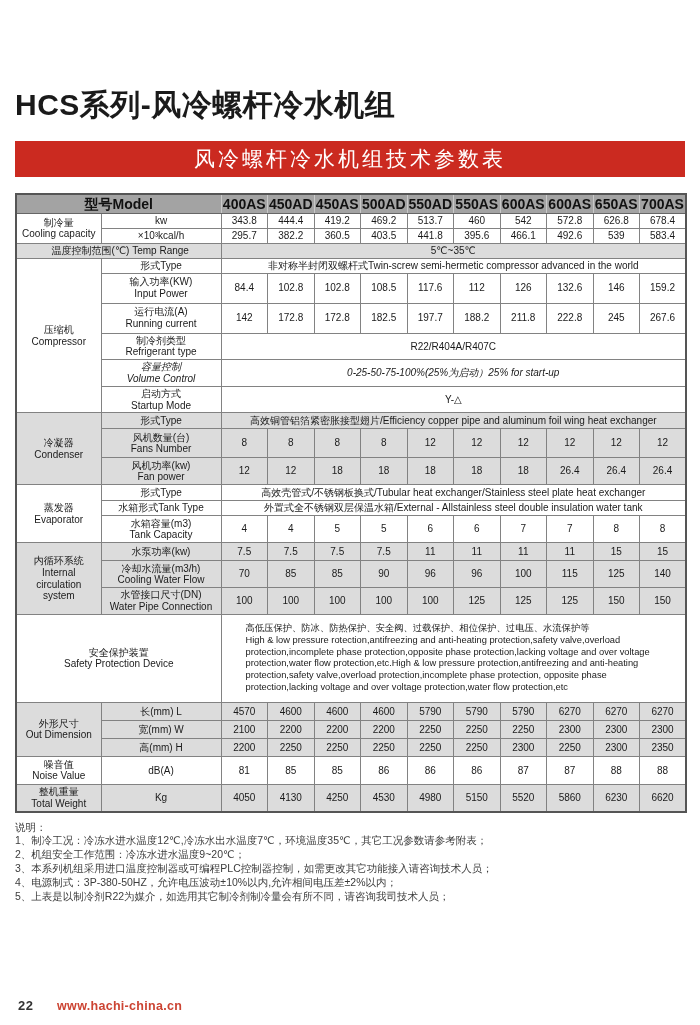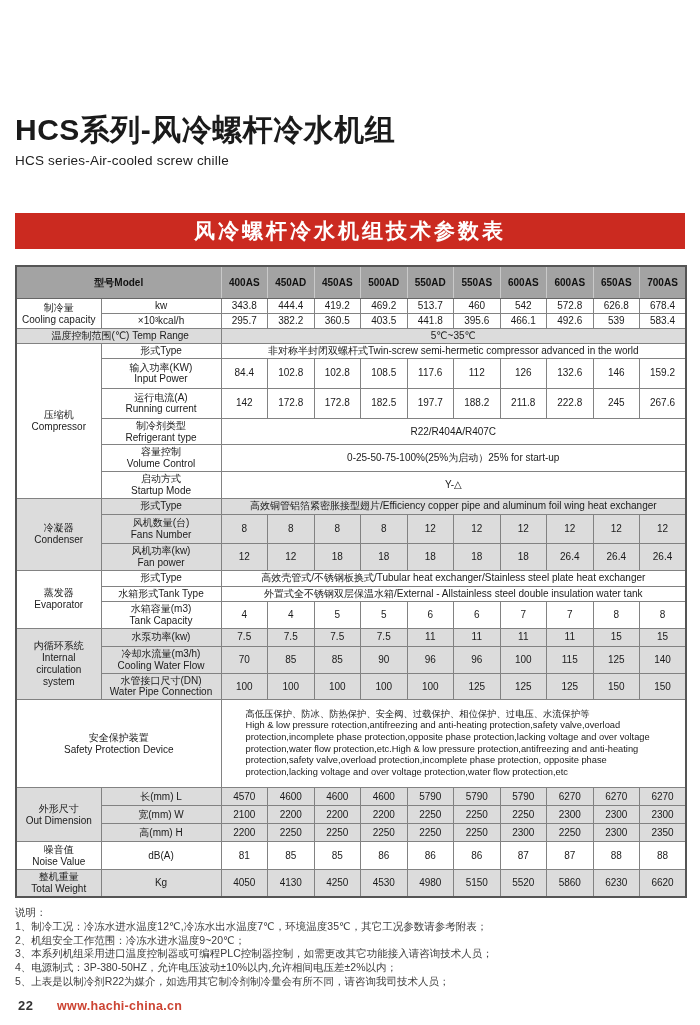--- a/index.html
+++ b/index.html
@@ -3,62 +3,61 @@
 <meta charset="utf-8">
 <style>
   * { margin:0; padding:0; box-sizing:border-box; }
   html,body { background:#fff; }
   .page {
     position:relative; width:700px; height:1025px; background:#ffffff;
     font-family:"Liberation Sans","DejaVu Sans",sans-serif; overflow:hidden;
   }
   .content { padding:0 15px; }
   .title {
-    padding-top:113px; font-size:30px; font-weight:bold; color:#1a1a1a;
+    padding-top:88px; font-size:30px; font-weight:bold; color:#1a1a1a;
     line-height:1.15; letter-spacing:0.5px;
   }
   .subtitle { margin-top:5px; font-size:13.5px; color:#222; letter-spacing:0.2px; }
   .banner {
-    margin-top:45px; height:36px; line-height:36px; text-align:center;
-    color:#ffffff; font-size:21px; font-weight:bold; letter-spacing:3px;
+    margin-top:18px; height:36px; line-height:36px; text-align:center;
+    color:#ffffff; font-size:21px; font-weight:normal; letter-spacing:3px;
   }
   table.spec {
     margin-top:16px; width:670px; table-layout:fixed; border-collapse:collapse;
     font-size:10px; color:#1a1a1a; border:2px solid #555;
   }
   table.spec td {
     border:1px solid #828282; text-align:center; vertical-align:middle;
     padding:1px 2px; line-height:1.18; overflow:hidden; background:#fff;
   }
   tr.shaded td { background:#dcdcdc; }
   tr.header-row td {
-    background:#a3a3a3; font-weight:bold; font-size:10px; color:#111;
+    background:#a3a3a3; font-weight:bold; font-size:14px; color:#111;
     border-color:#c9c9c9; border-top-color:#555; border-bottom-color:#666;
-    height:16px; padding:10px 0;
+    height:16px; padding:1px 0;
   }
   .group-cell, .param-cell { white-space:pre-line; }
   .span-cell.left {
     text-align:left; font-size:9.3px; line-height:1.26; padding:3px 24px;
     white-space:pre-line;
   }
   .left-pad { text-align:center; padding-left:5px !important; }
   .notes { margin-top:8px; font-size:10.5px; color:#3c3c3c; line-height:1.32; }
   .notes div { white-space:pre-line; }
   .footer { position:absolute; left:18px; bottom:12px; font-size:13px; }
   .page-number { color:#333; font-weight:bold; letter-spacing:0.5px; }
   .site-url { margin-left:20px; font-weight:bold; font-size:12.5px; letter-spacing:0.3px; }
 </style>
 </head>
 <body>
 
 <div class="page">
   <div class="content">
 
     <div class="title">HCS系列-风冷螺杆冷水机组</div>
-    <div class="subtitle">HCS series-Air-cooled screw chille</div>
 
     <div class="banner" id="banner" style="background: rgb(203, 42, 32);">风冷螺杆冷水机组技术参数表</div>
 
     <table class="spec">
       <colgroup id="cols">
           <col style="width: 85px;">
           <col style="width: 120px;">
           <col style="width: 46.5px;">
           <col style="width: 46.5px;">
           <col style="width: 46.5px;">
@@ -148,21 +147,21 @@
             <td>211.8</td>
             <td>222.8</td>
             <td>245</td>
             <td>267.6</td>
           </tr>
           <tr style="height: 25px;">
             <td class="param-cell">制冷剂类型
 Refrigerant type</td>
             <td class="span-cell" colspan="10">R22/R404A/R407C</td>
           </tr>
-          <tr style="height: 25px;">
+          <tr style="height: 25px; font-style: italic;">
             <td class="param-cell">容量控制
 Volume Control</td>
             <td class="span-cell" colspan="10">0-25-50-75-100%(25%为启动）25% for start-up</td>
           </tr>
           <tr style="height: 25px;">
             <td class="param-cell">启动方式
 Startup Mode</td>
             <td class="span-cell" colspan="10">Y-△</td>
           </tr>
           <tr class="shaded" style="height: 16px;">

